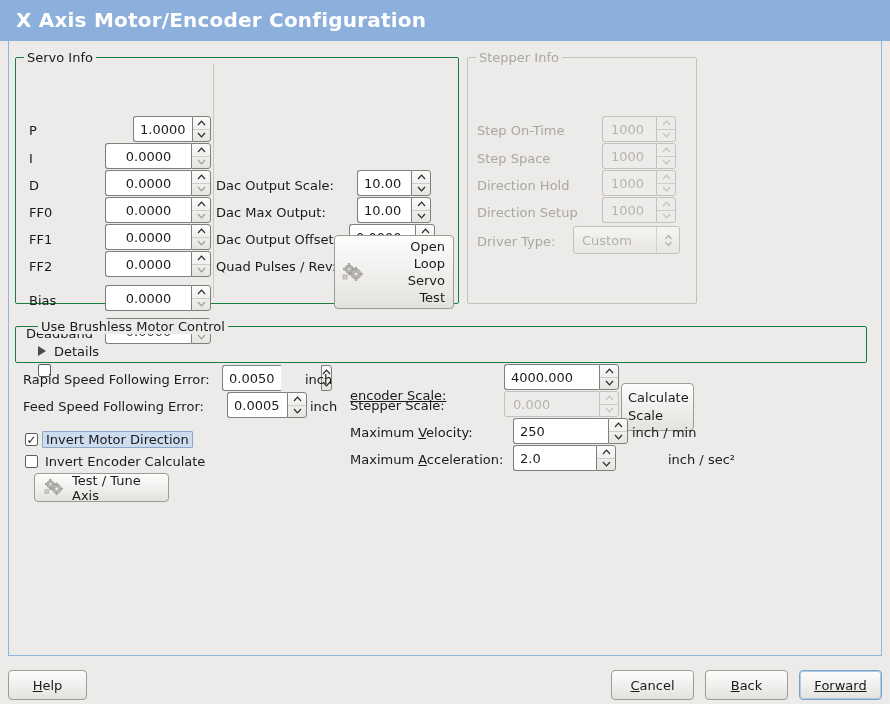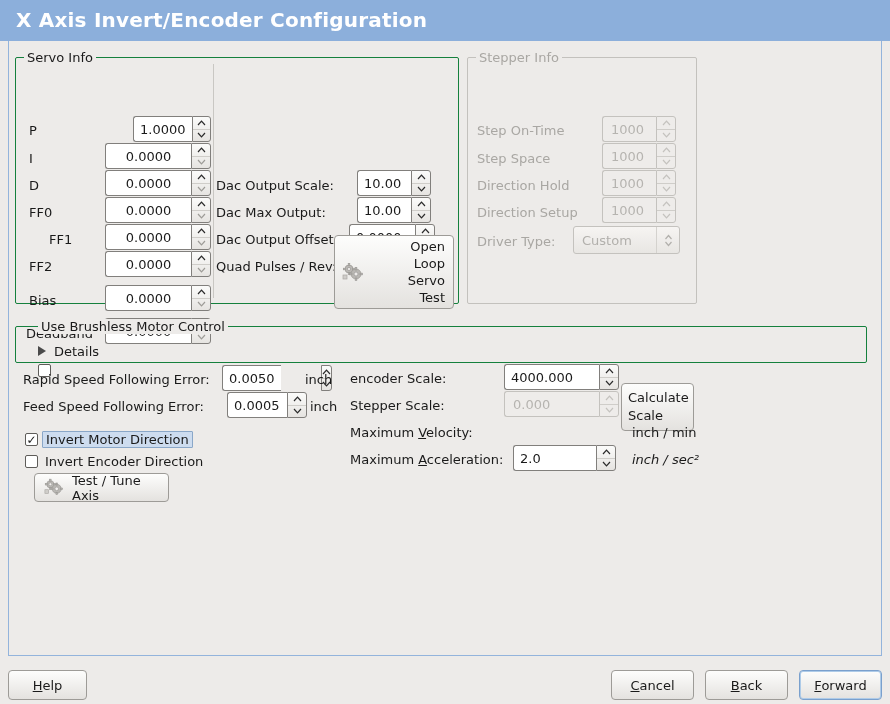--- a/index.html
+++ b/index.html
@@ -108,35 +108,35 @@
     border-left:7px solid transparent;border-right:0;
     border-top:5px solid transparent;border-bottom:5px solid transparent;
   }
   
   #bottombar{position:absolute;left:0;top:656px;width:890px;height:48px;}
 </style>
 </head>
 <body>
 
 <div id="titlebar">
-  <div id="title-text">X Axis Invert/Encoder Configuration</div>
+  <div id="title-text">X Axis Motor/Encoder Configuration</div>
 </div>
 
 <div id="content-panel">
 
   <div class="groupbox" style="left:6px;top:16px;width:444px;height:247px;">
     <div class="gb-title">Servo Info</div>
     <div class="vsep" style="left:197px;top:6px;height:234px;"></div>
   </div>
 
   <div class="lbl" style="left:20px;top:82px;">P</div>
   <div class="lbl" style="left:20px;top:110px;">I</div>
   <div class="lbl" style="left:20px;top:137px;">D</div>
   <div class="lbl" style="left:20px;top:164px;">FF0</div>
-  <div class="lbl" style="left:20px;top:191px;margin-left:20px;">FF1</div>
+  <div class="lbl" style="left:20px;top:191px;">FF1</div>
   <div class="lbl" style="left:20px;top:218px;">FF2</div>
   <div class="lbl" style="left:20px;top:252px;">Bias</div>
   <div class="lbl" style="left:17px;top:285px;">Deadband</div>
 
   <div class="spin" style="left:96px;top:75px;width:106px;padding-left:28px;">
     <div class="fld center">1.0000</div>
     <div class="btns">
       <div class="ar up">
           <svg width="9" height="6" viewBox="0 0 9 6">
             <path d="M1 5 L4.5 1.2 L8 5" fill="none" stroke="#2a2a2a" stroke-width="1.2"></path>
@@ -465,21 +465,21 @@
   <div class="lbl" style="left:301px;top:358px;">inch</div>
 
   <div class="cbx" style="left:16px;top:390px;">
     <span class="box">
         <span class="tick">✓</span>
       </span>
     <span class="cl focus">Invert Motor Direction</span>
   </div>
   <div class="cbx" style="left:16px;top:413px;">
     <span class="box"></span>
-    <span class="cl">Invert Encoder Direction</span>
+    <span class="cl">Invert Encoder Calculate</span>
   </div>
 
   <div class="btn" style="left:25px;top:432px;width:135px;height:29px;justify-content:flex-start;padding-left:8px;">
     <span class="gears">
       <svg width="22" height="20" viewBox="0 0 24 22">
         <g fill="#b9b7b3" stroke="#9c9a96" stroke-width="0.7">
           <circle cx="8" cy="8" r="4"></circle>
             <circle cx="8" cy="8" r="1.6" fill="#f2f0ee"></circle>
           <rect x="7.2" y="2.4" width="1.6" height="2.2"></rect>
             <rect x="7.2" y="11.4" width="1.6" height="2.2"></rect>
@@ -491,21 +491,21 @@
             <rect x="14.2" y="17" width="1.6" height="2.4"></rect>
           <rect x="8.6" y="12.2" width="2.4" height="1.6"></rect>
             <rect x="19" y="12.2" width="2.4" height="1.6"></rect>
         </g>
         <rect x="2" y="14" width="4" height="4" fill="#cfcdc9" stroke="#a9a7a3" stroke-width="0.7"></rect>
       </svg>
     </span>
     <span class="blabel" style="margin-left:5px;">Test / Tune Axis</span>
   </div>
 
-  <div class="lbl" style="left:341px;top:330px;">encoder Scale:</div>
+  <div class="lbl" style="left:341px;top:347px;text-decoration:underline;">encoder Scale:</div>
   <div class="spin" style="left:495px;top:323px;width:115px;">
     <div class="fld left">4000.000</div>
     <div class="btns">
       <div class="ar up">
           <svg width="9" height="6" viewBox="0 0 9 6">
             <path d="M1 5 L4.5 1.2 L8 5" fill="none" stroke="#2a2a2a" stroke-width="1.2"></path>
           </svg>
         </div>
       <div class="ar down">
           <svg width="9" height="6" viewBox="0 0 9 6">
@@ -531,48 +531,63 @@
         </div>
     </div>
   </div>
 
   <div class="btn" style="left:612px;top:322px;width:73px;height:48px;flex-direction:column;align-items:flex-start;padding-left:6px;line-height:18px;margin-top:20px;">
     <span>Calculate</span>
     <span>Scale</span>
   </div>
 
   <div class="lbl" style="left:341px;top:384px;"><span>Maximum </span><u>V</u><span>elocity:</span></div>
+  <div class="spin" style="left:504px;top:377px;width:115px;">
+    <div class="fld left">250</div>
+    <div class="btns">
+      <div class="ar up">
+          <svg width="9" height="6" viewBox="0 0 9 6">
+            <path d="M1 5 L4.5 1.2 L8 5" fill="none" stroke="#2a2a2a" stroke-width="1.2"></path>
+          </svg>
+        </div>
+      <div class="ar down">
+          <svg width="9" height="6" viewBox="0 0 9 6">
+            <path d="M1 1 L4.5 4.8 L8 1" fill="none" stroke="#2a2a2a" stroke-width="1.2"></path>
+          </svg>
+        </div>
+    </div>
+  </div>
   <div class="lbl" style="left:623px;top:384px;">inch / min</div>
 
   <div class="lbl" style="left:341px;top:411px;"><span>Maximum </span><u>A</u><span>cceleration:</span></div>
   <div class="spin" style="left:504px;top:404px;width:103px;">
     <div class="fld left">2.0</div>
     <div class="btns">
       <div class="ar up">
           <svg width="9" height="6" viewBox="0 0 9 6">
             <path d="M1 5 L4.5 1.2 L8 5" fill="none" stroke="#2a2a2a" stroke-width="1.2"></path>
           </svg>
         </div>
       <div class="ar down">
           <svg width="9" height="6" viewBox="0 0 9 6">
             <path d="M1 1 L4.5 4.8 L8 1" fill="none" stroke="#2a2a2a" stroke-width="1.2"></path>
           </svg>
         </div>
     </div>
   </div>
-  <div class="lbl" style="left:623px;top:411px;font-style:italic;">inch / sec²</div>
+  <div class="lbl" style="left:659px;top:411px;">inch / sec²</div>
 
 </div>
 
 <div id="bottombar">
   <div class="btn" style="left:8px;top:14px;width:79px;height:30px;">
     <span class="blabel"><u>H</u><span>elp</span></span>
   </div>
   <div class="btn" style="left:611px;top:14px;width:83px;height:30px;">
     <span class="blabel"><u>C</u><span>ancel</span></span>
   </div>
   <div class="btn" style="left:705px;top:14px;width:83px;height:30px;">
     <span class="blabel"><u>B</u><span>ack</span></span>
   </div>
-  <div class="btn default" style="left:799px;top:14px;width:83px;height:30px;">
+  <div class="btn default" style="left:799px;top:14px;width:83px;height:30px;text-decoration:underline;">
     <span class="blabel"><u>F</u><span>orward</span></span>
   </div>
 </div>
 
 </body></html>

